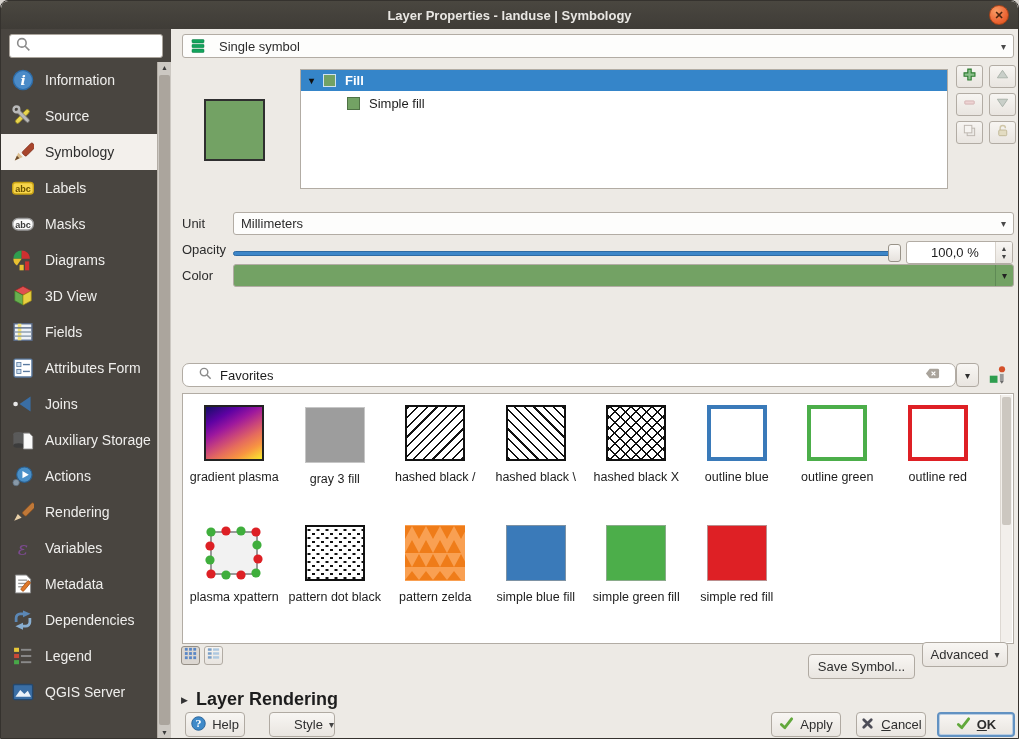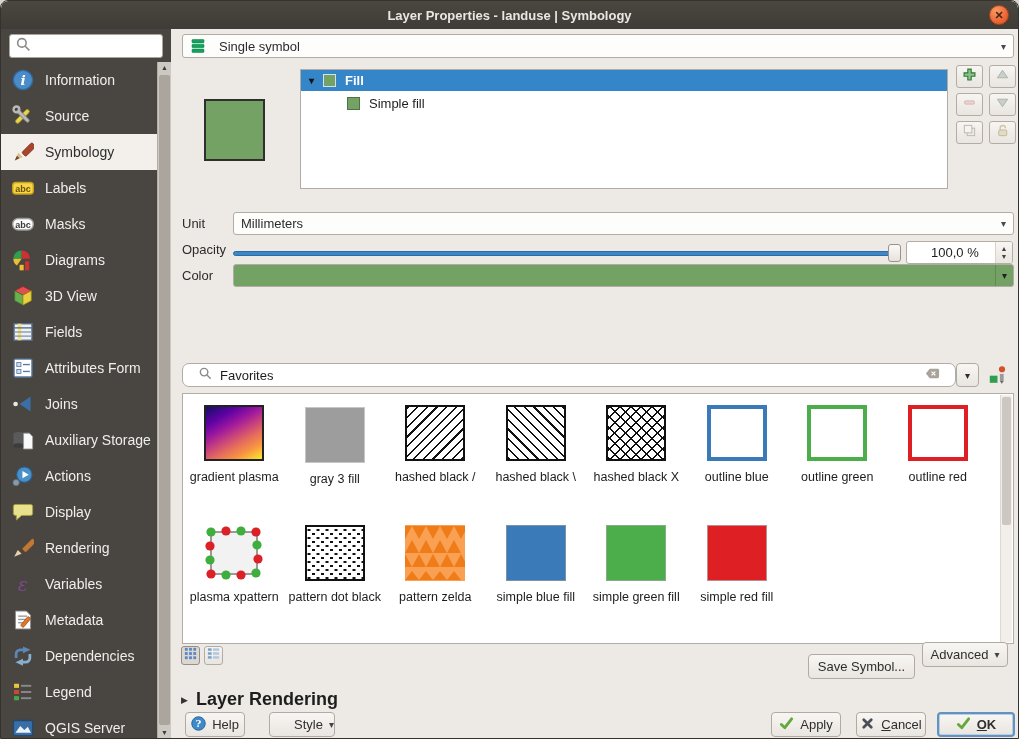--- a/index.html
+++ b/index.html
@@ -276,28 +276,20 @@
         </div>
         <div class="side-item">
           <span class="side-icon">
             <svg viewBox="0 0 16 16" width="100%" height="100%" xmlns="http://www.w3.org/2000/svg">
               <circle cx="9" cy="7" r="5.6" fill="#4a90c8" stroke="#2a6090" stroke-width="0.8"></circle>
               <polygon points="7.6,4.4 12.2,7 7.6,9.6" fill="#fff"></polygon>
               <circle cx="3" cy="12.8" r="2.3" fill="#8899a8" stroke="#5f7080" stroke-width="0.6"></circle>
             </svg>
           </span>
           <span class="side-label">Actions</span>
-        </div>
-        <div class="side-item">
-          <span class="side-icon">
-            <svg viewBox="0 0 16 16" width="100%" height="100%" xmlns="http://www.w3.org/2000/svg">
-              <path d="M2.5 2.5 h11 a1.5 1.5 0 0 1 1.5 1.5 v5 a1.5 1.5 0 0 1 -1.5 1.5 h-6.5 l-3.8 3.3 v-3.3 h-0.7 a1.5 1.5 0 0 1 -1.5 -1.5 v-5 a1.5 1.5 0 0 1 1.5 -1.5 z" fill="#e8e18e" stroke="#a89c40" stroke-width="0.7"></path>
-            </svg>
-          </span>
-          <span class="side-label">Display</span>
         </div>
         <div class="side-item">
           <span class="side-icon">
             <svg viewBox="0 0 16 16" width="100%" height="100%" xmlns="http://www.w3.org/2000/svg">
               <rect x="7.9" y="-2" width="3.8" height="11" rx="1.1" transform="rotate(45 8 8)" fill="#c07838" stroke="#8a5220" stroke-width="0.5"></rect>
               <polygon points="1.6,14.4 4.2,9.4 7,12.2" fill="#e8d0a8"></polygon>
             </svg>
           </span>
           <span class="side-label">Rendering</span>
         </div>

